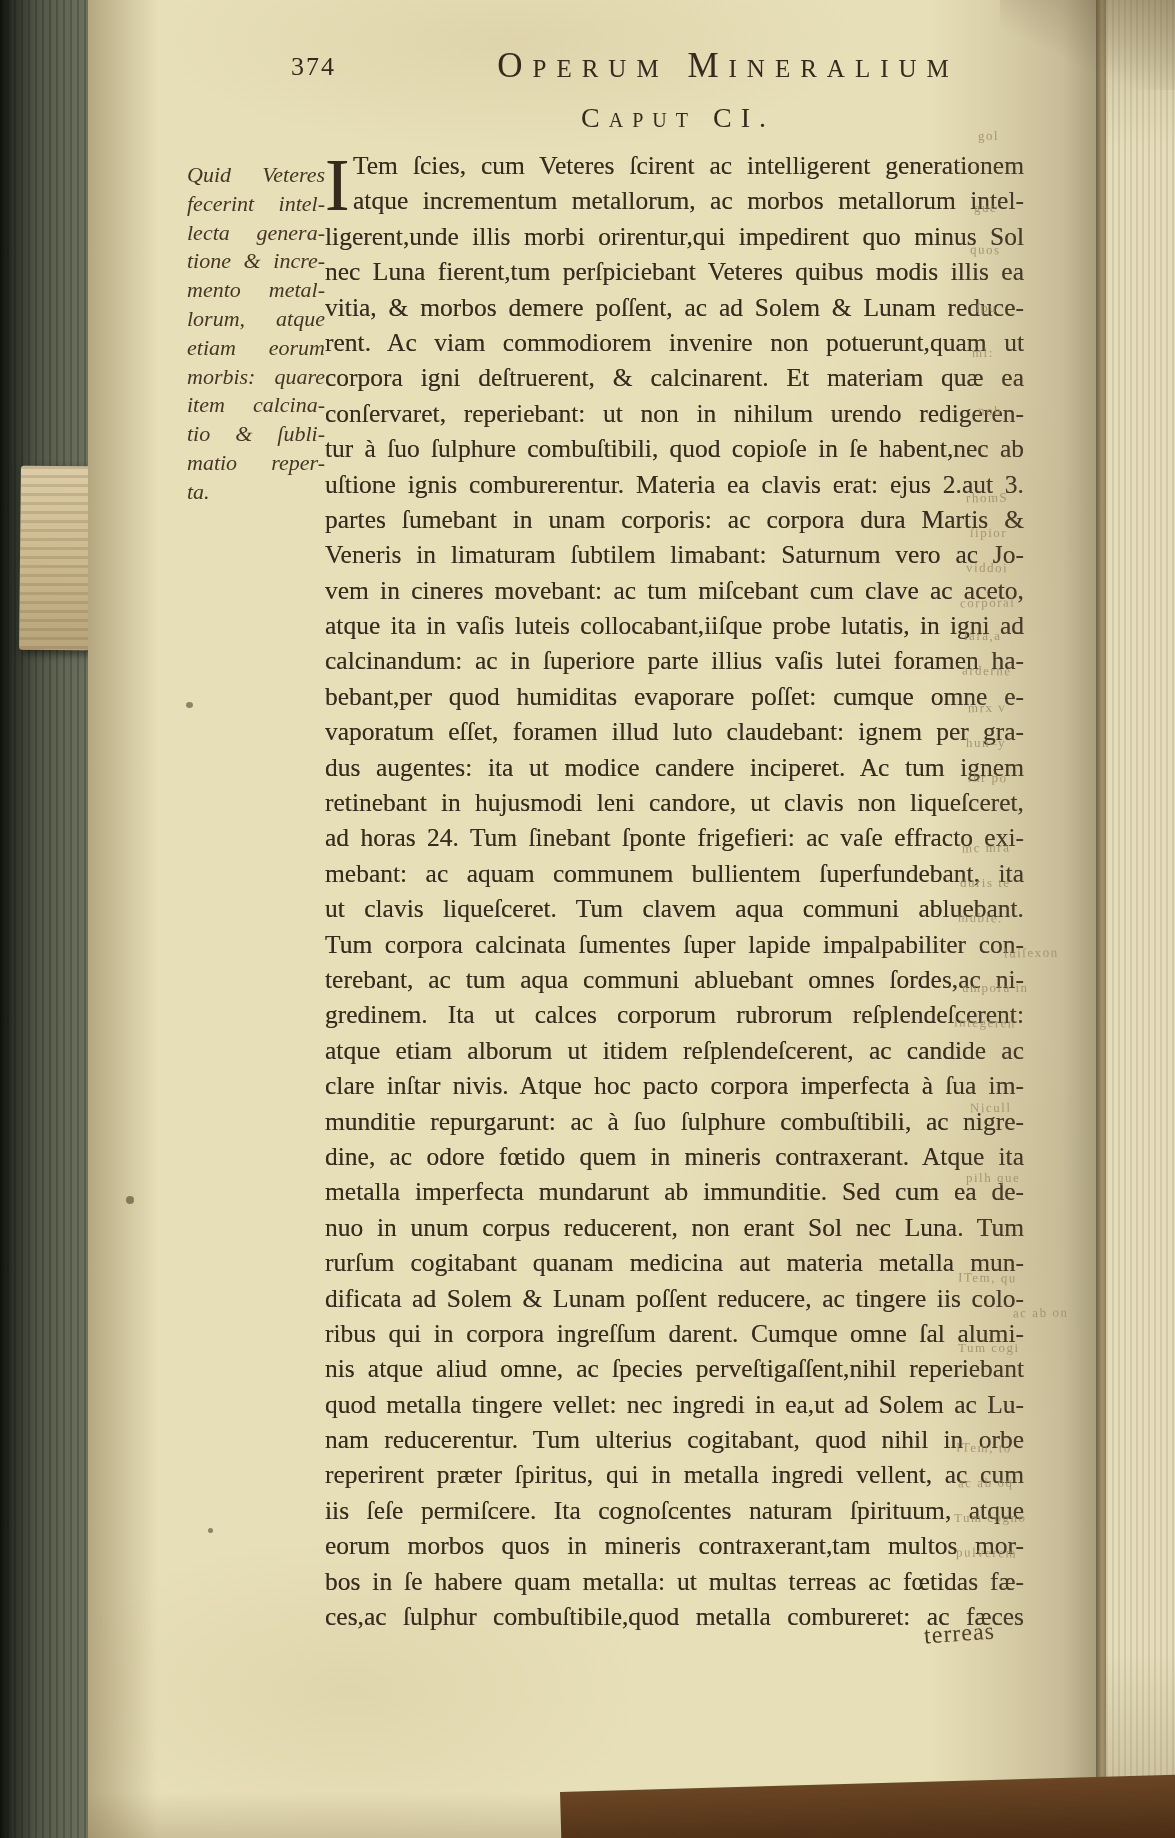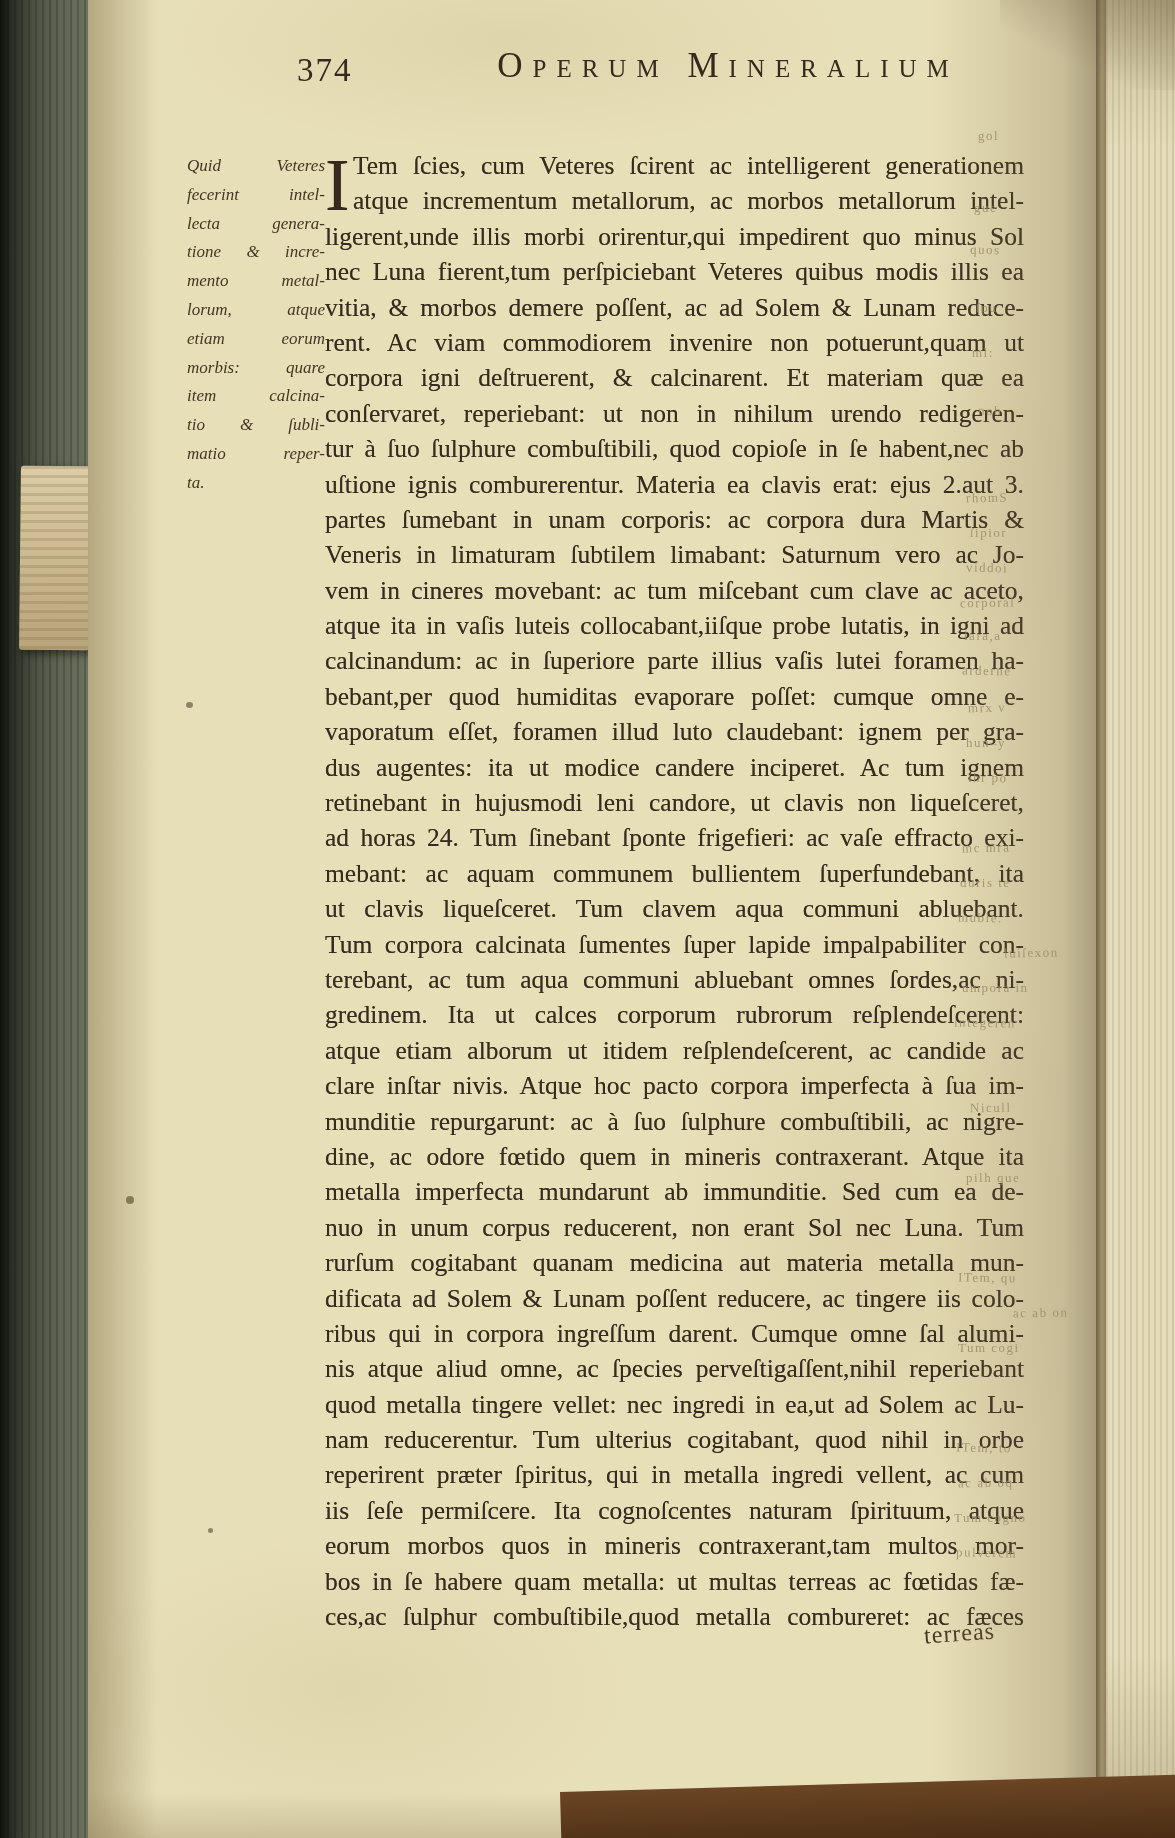--- a/index.html
+++ b/index.html
@@ -42,28 +42,28 @@
                linear-gradient(0deg,rgba(120,100,60,.3),transparent 10%),
                linear-gradient(180deg,rgba(120,100,60,.25),transparent 8%);}
   .corner-shadow{position:absolute;left:1000px;top:0;width:175px;height:90px;
     background:linear-gradient(205deg,rgba(95,80,52,.40),rgba(95,80,52,0) 65%);}
   .table-surface{position:absolute;left:560px;top:1792px;width:640px;height:90px;
     background:linear-gradient(180deg,#6b4524,#3c230d);transform:rotate(-1.6deg);
     transform-origin:left top;}
 
   
   .ink{color:#342a1d;}
-  .page-number{position:absolute;left:209px;top:52px;font-size:33px;letter-spacing:2px;}
+  .page-number{position:absolute;left:203px;top:52px;font-size:26px;letter-spacing:2px;}
   .running-title{position:absolute;left:300px;top:46px;width:680px;text-align:center;
     font-variant:small-caps;font-size:35px;letter-spacing:10px;}
   .chapter-heading{position:absolute;left:250px;top:102px;width:680px;text-align:center;
     font-variant:small-caps;font-size:28px;letter-spacing:9px;}
 
-  .margin-note{position:absolute;left:99px;top:152px;width:138px;
-    font-style:italic;font-size:17px;line-height:28.8px;color:#463524;}
+  .margin-note{position:absolute;left:99px;top:161px;width:138px;
+    font-style:italic;font-size:22px;line-height:28.8px;color:#463524;}
   .mn-line{text-align:justify;text-align-last:justify;white-space:nowrap0;}
 
   .body-text{position:absolute;left:237px;top:148px;width:699px;
     font-size:25.5px;line-height:35.4px;color:#362b1e;
     text-shadow:0 0 .5px rgba(54,43,30,.55);}
   .body-line{text-align:justify;text-align-last:justify;height:35.4px;overflow:visible;}
   .body-line.dc-indent{padding-left:28px;}
   .drop-cap{position:absolute;left:237px;top:150px;font-size:74px;line-height:70px;
     color:#342a1d;text-shadow:0 0 .6px rgba(52,42,29,.6);}
   .catchword{position:absolute;left:836px;top:1620px;font-size:24px;color:#473823;
@@ -81,20 +81,21 @@
 
   <div class="left-edge"></div>
   <div class="bookmark"></div>
 
   <div class="page">
 
     <div class="page-number ink">374</div>
 
     <div class="running-title ink">Operum Mineralium</div>
 
+    <div class="chapter-heading ink">Caput CI.</div>
 
     <div class="margin-note">
         <div class="mn-line">Quid Veteres</div>
         <div class="mn-line">fecerint intel-</div>
         <div class="mn-line">lecta genera-</div>
         <div class="mn-line">tione &amp; incre-</div>
         <div class="mn-line">mento metal-</div>
         <div class="mn-line">lorum, atque</div>
         <div class="mn-line">etiam eorum</div>
         <div class="mn-line">morbis: quare</div>

